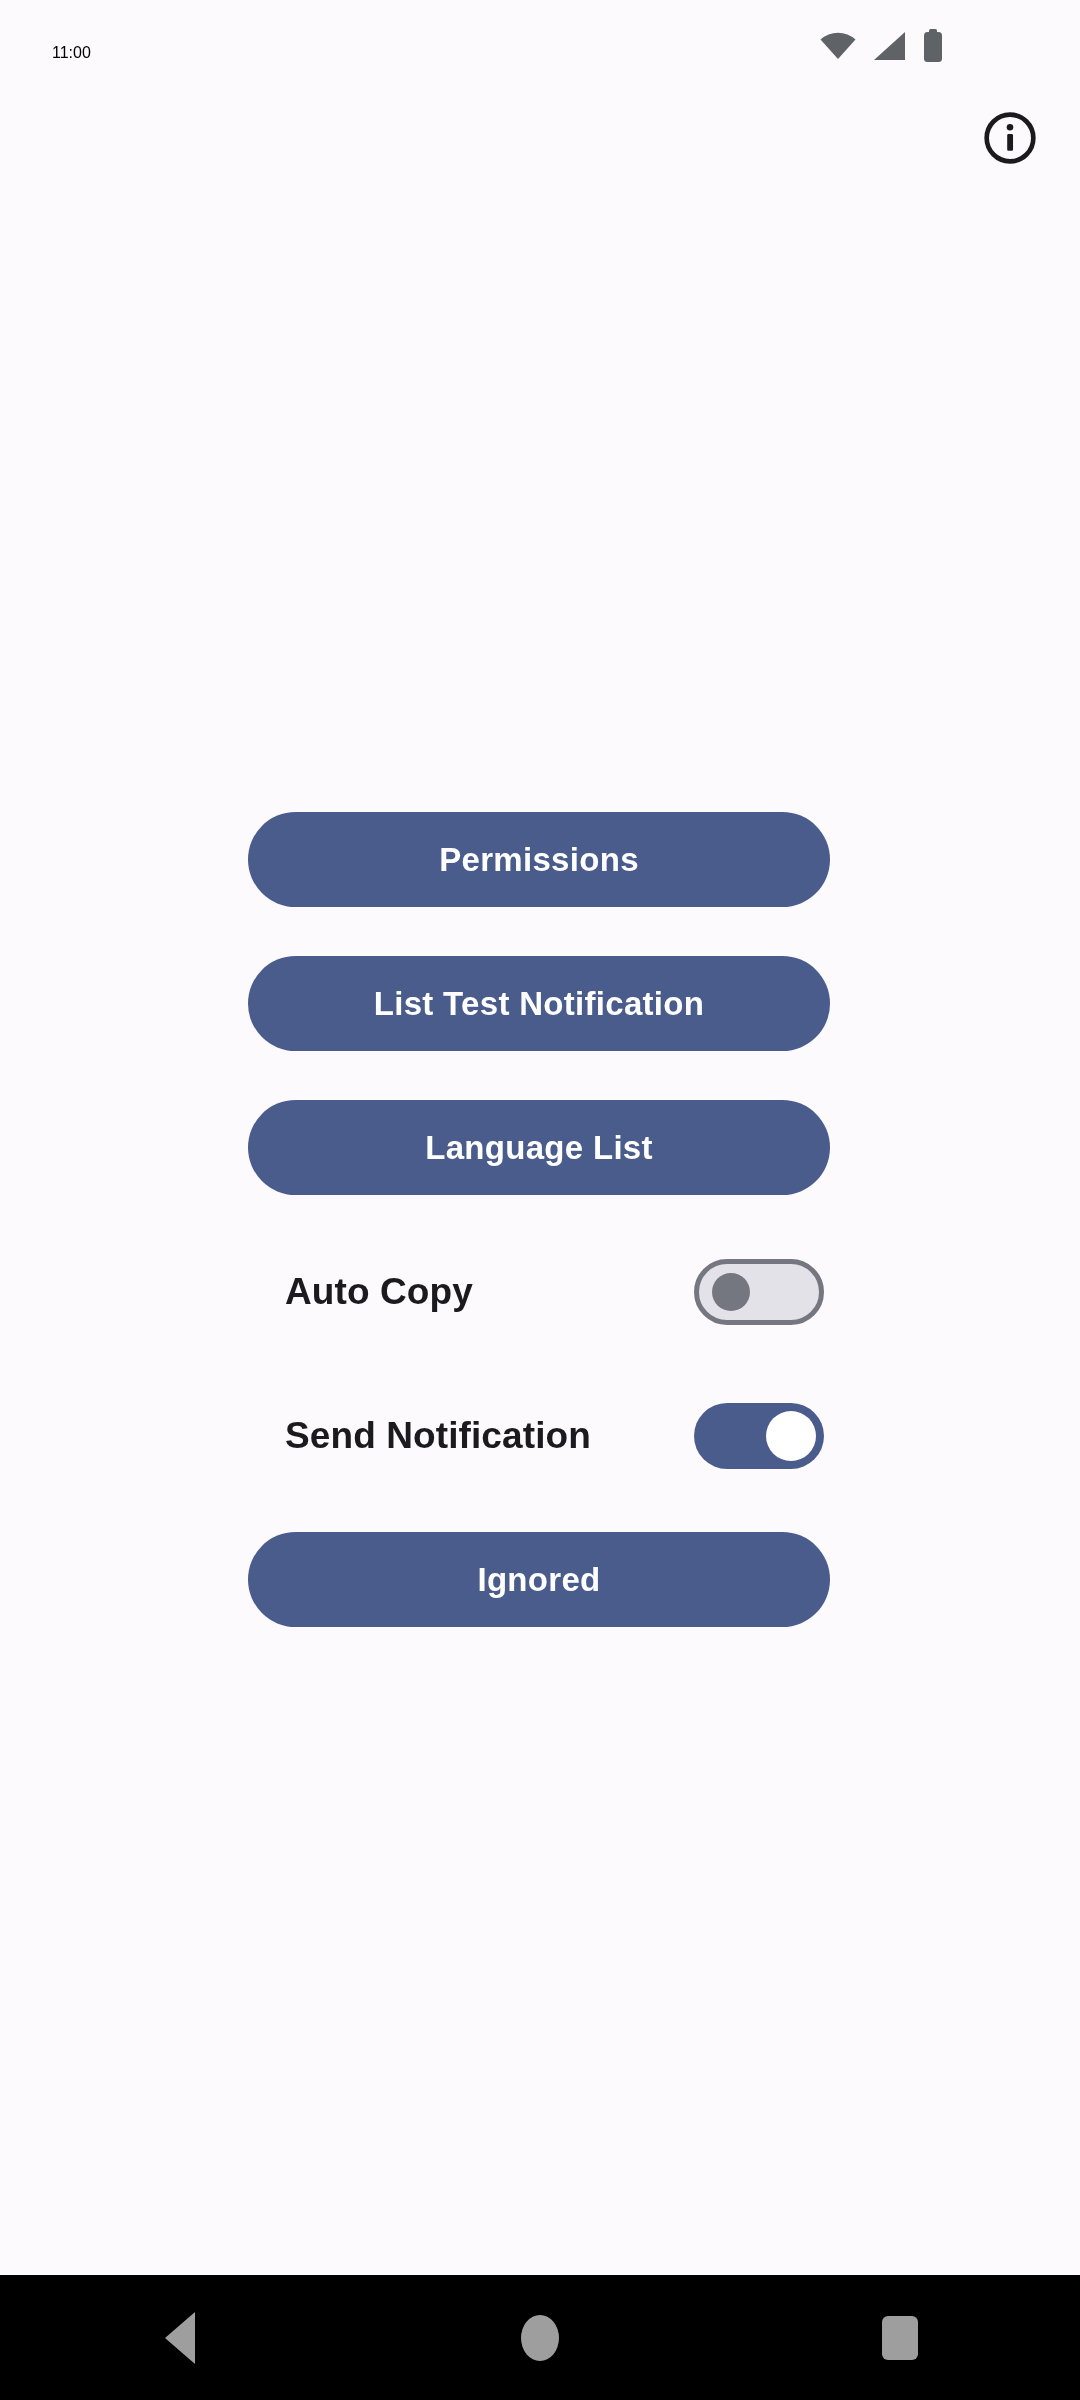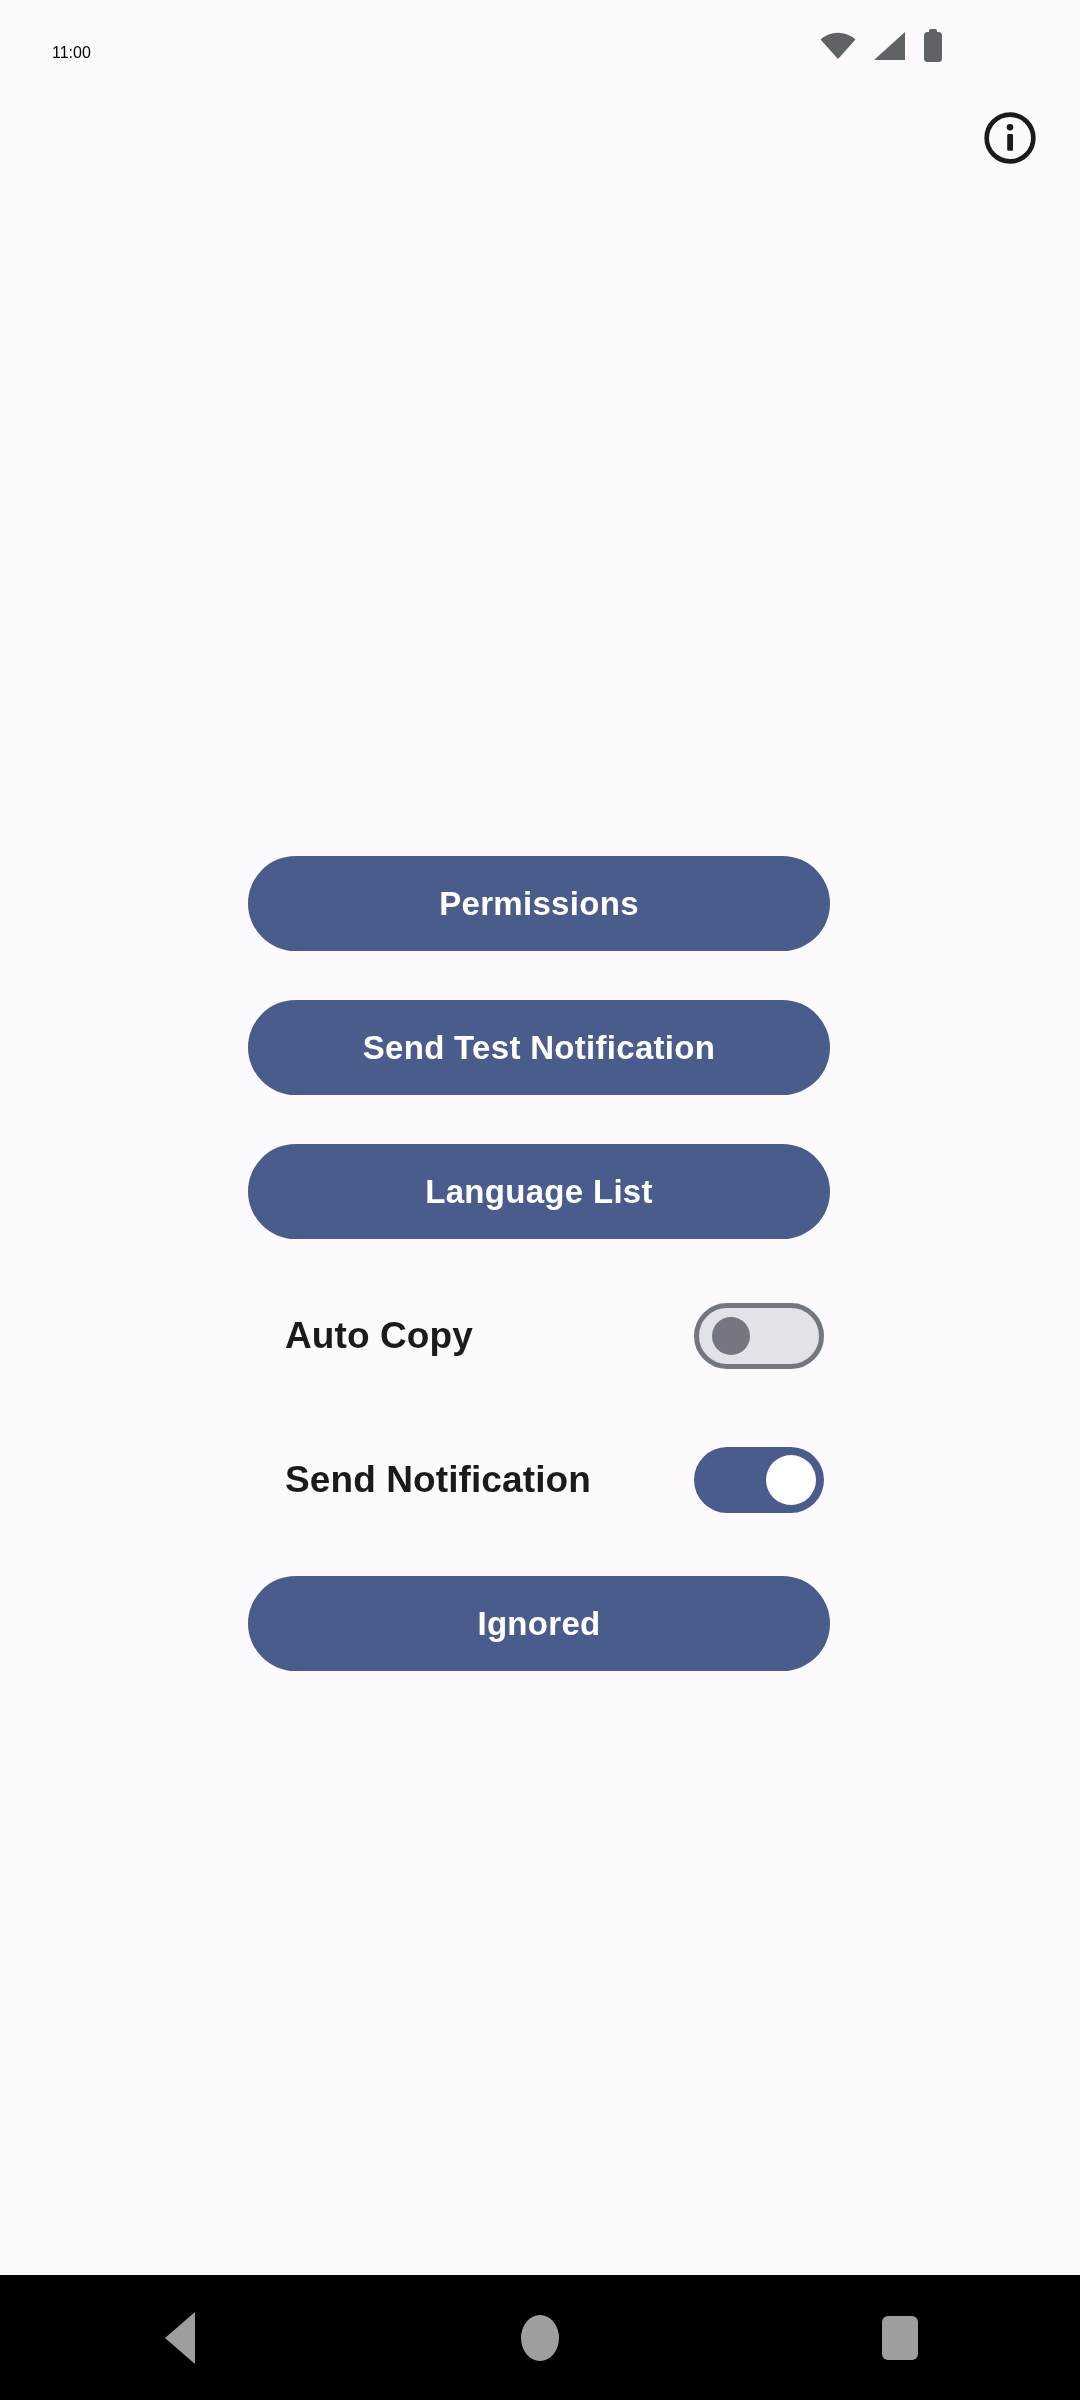--- a/index.html
+++ b/index.html
@@ -49,21 +49,20 @@
     justify-content:center;
   }
   #info-button svg { display:block; }
 
   
   #controls {
     position:absolute;
     left:248px;
     top:812px;
     width:582px;
-    margin-top:44px;
   }
 
   .pill-button {
     display:block;
     width:582px;
     height:95px;
     border:none;
     border-radius:48px;
     background:#4A5C8C;
     color:#FFFFFF;
@@ -207,21 +206,21 @@
     </svg>
   </span>
 </div>
 
 <div id="controls">
 
   <button class="pill-button">Permissions</button>
 
   <div class="gap"></div>
 
-  <button class="pill-button">Send Test Notification</button>
+  <button class="pill-button">List Test Notification</button>
 
   <div class="gap"></div>
 
   <button class="pill-button">Language List</button>
 
   <div class="gap"></div>
 
   <div class="switch-row">
     <span class="switch-label">Auto Copy</span>
     <span class="toggle off">

